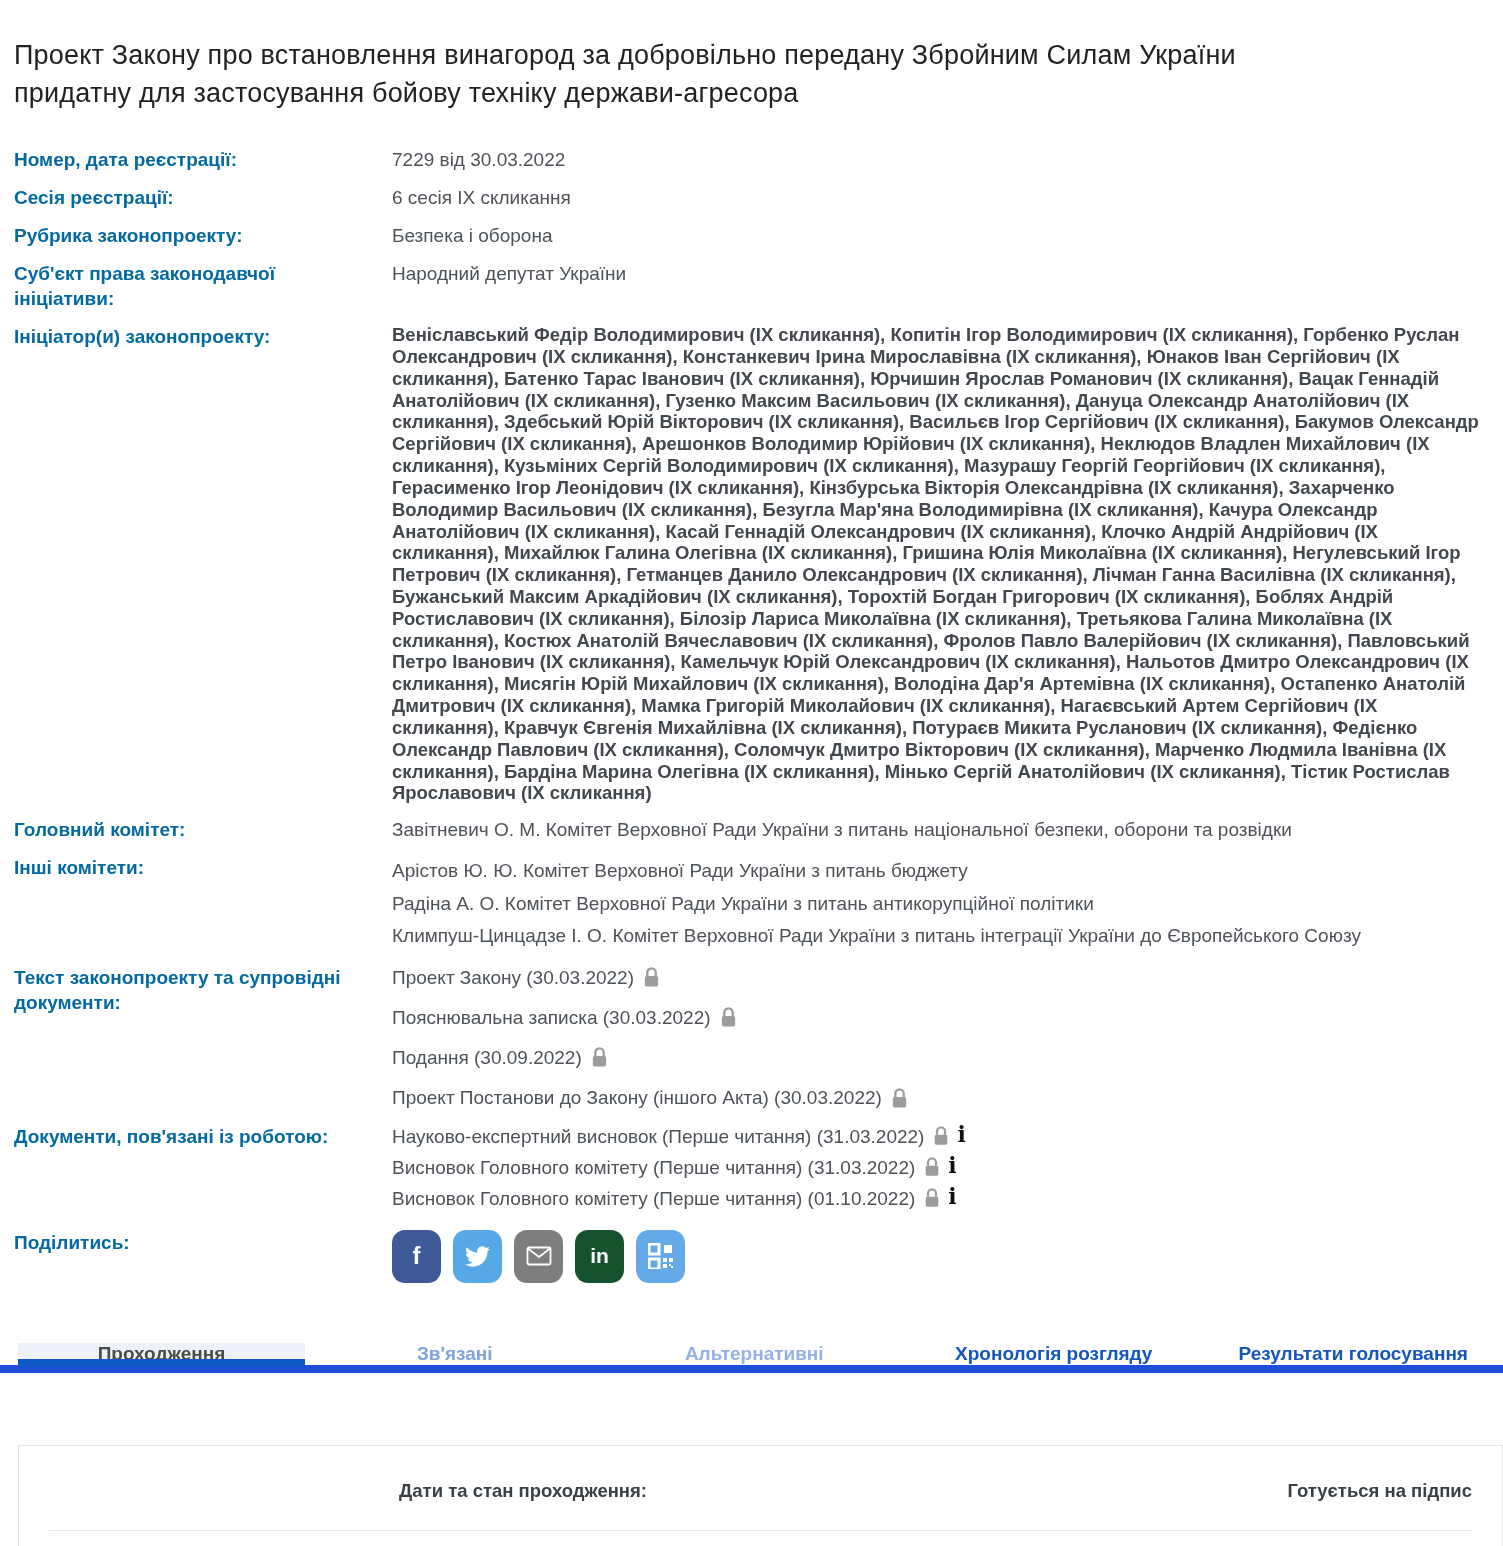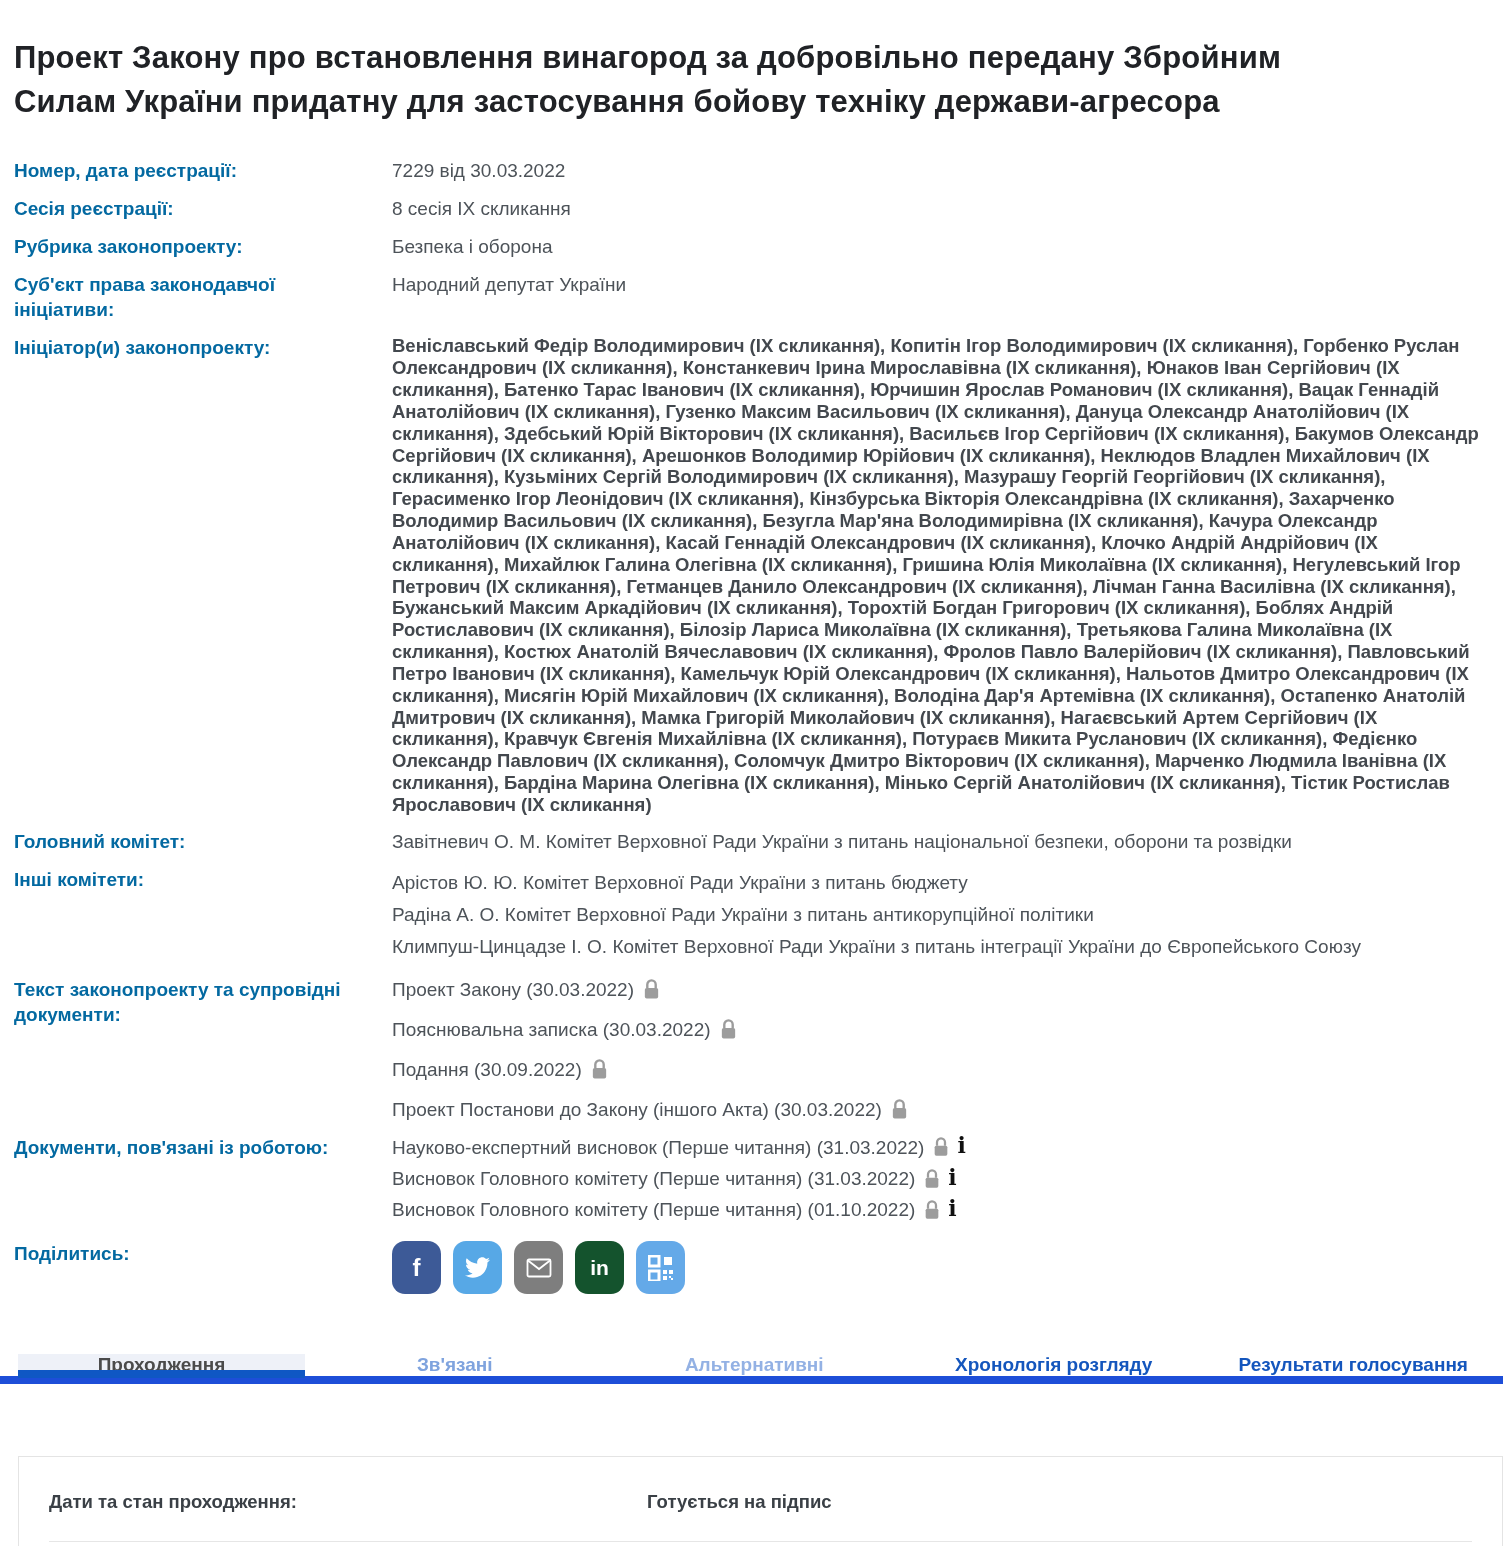--- a/index.html
+++ b/index.html
@@ -7,21 +7,21 @@
   body {
     width: 1503px; height: 1546px; overflow: hidden;
     background: #ffffff;
     font-family: "Liberation Sans", sans-serif;
     color: #4d5359;
   }
   .container { padding: 24px 14px 0 14px; }
 
   h1.page-title {
     margin: 12px 0 34px 0;
-    font-size: 31px; line-height: 1.42; font-weight: 700;
+    font-size: 27px; line-height: 1.42; font-weight: 400;
     color: #202226; max-width: 1330px; letter-spacing: .2px;
   }
 
   .info-row { display: flex; margin-bottom: 13px; }
   .info-label {
     flex: 0 0 378px; padding-right: 36px;
     font-weight: 700; color: #0369a1; font-size: 19px; line-height: 1.32;
   }
   .info-value { flex: 1 1 auto; font-size: 19px; color: #4d5359; line-height: 1.32; }
 
@@ -69,21 +69,21 @@
   .tab.t-light1 { color: #7fa3de; }
   .tab.t-light2 { color: #93b1e4; }
   .tab.t-blue { color: #1456bd; }
 
   
   .card {
     margin: 72px 0 0 18px;
     border: 1px solid #e4e4e4; border-bottom: none;
     padding: 0 30px; background: #fff; min-height: 200px;
   }
-  .card-grid { display: flex; }
+  .card-grid { display: flex; text-align: right; }
   .card-grid .c1 { flex: 0 0 598px; }
   .card-grid .c2 { flex: 1 1 auto; }
   .card-header { padding: 34px 0 28px 0; font-weight: 700; color: #3a4046; font-size: 18.5px; }
   .card-divider { border-top: 1px solid #e6e6e6; }
   .card-row { padding: 21px 0 20px 0; font-size: 19px; color: #4d5359; }
 </style>
 </head>
 <body>
 
 <div class="container">
@@ -92,21 +92,21 @@
 
   <div class="info">
 
     <div class="info-row">
       <div class="info-label">Номер, дата реєстрації:</div>
       <div class="info-value">7229 від 30.03.2022</div>
     </div>
 
     <div class="info-row">
       <div class="info-label">Сесія реєстрації:</div>
-      <div class="info-value">8 сесія IX скликання</div>
+      <div class="info-value">6 сесія IX скликання</div>
     </div>
 
     <div class="info-row">
       <div class="info-label">Рубрика законопроекту:</div>
       <div class="info-value">Безпека і оборона</div>
     </div>
 
     <div class="info-row">
       <div class="info-label">Суб'єкт права законодавчої ініціативи:</div>
       <div class="info-value">Народний депутат України</div>

